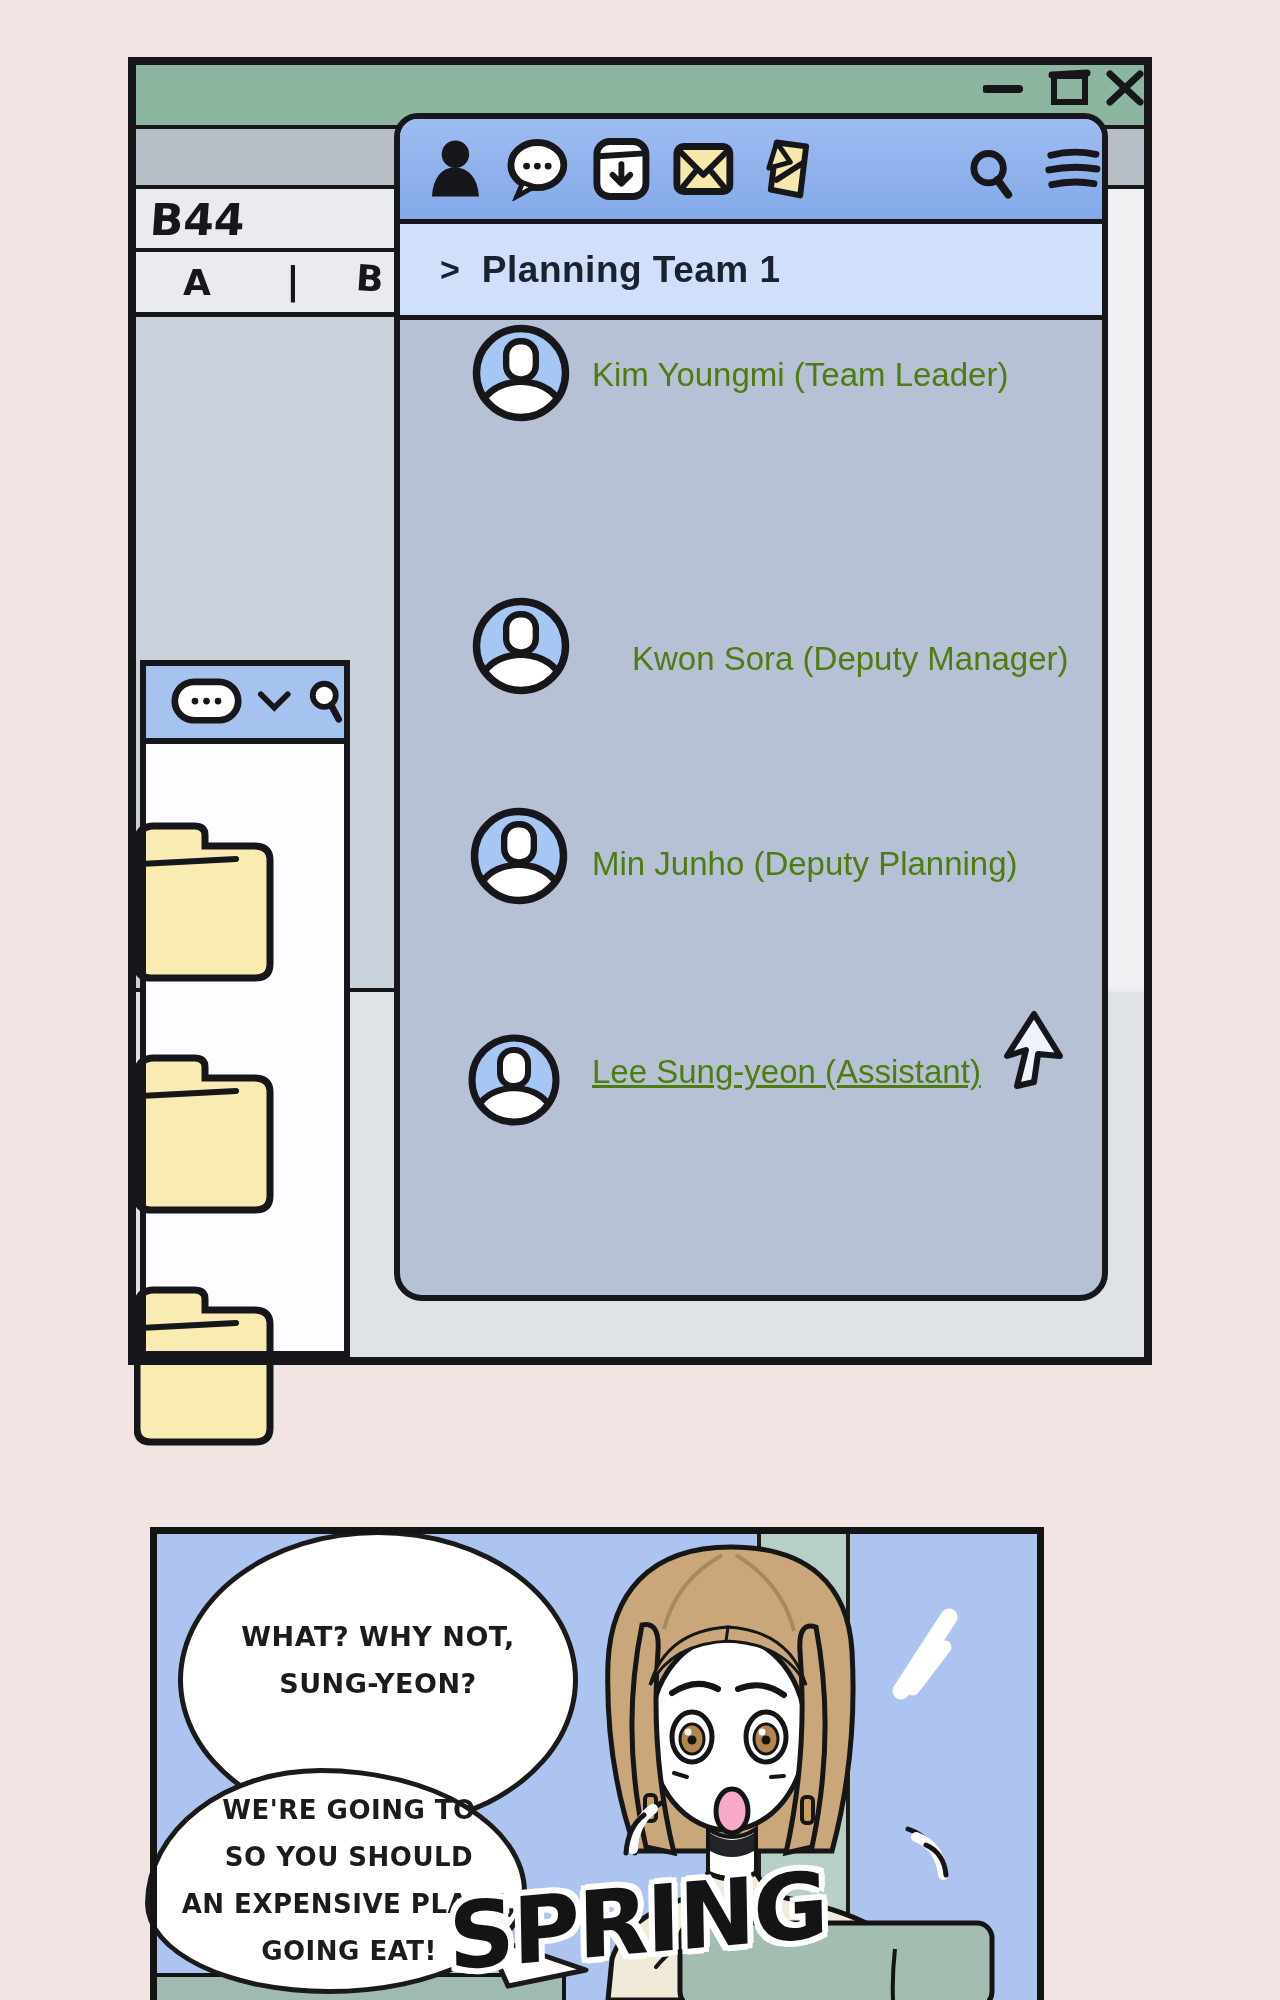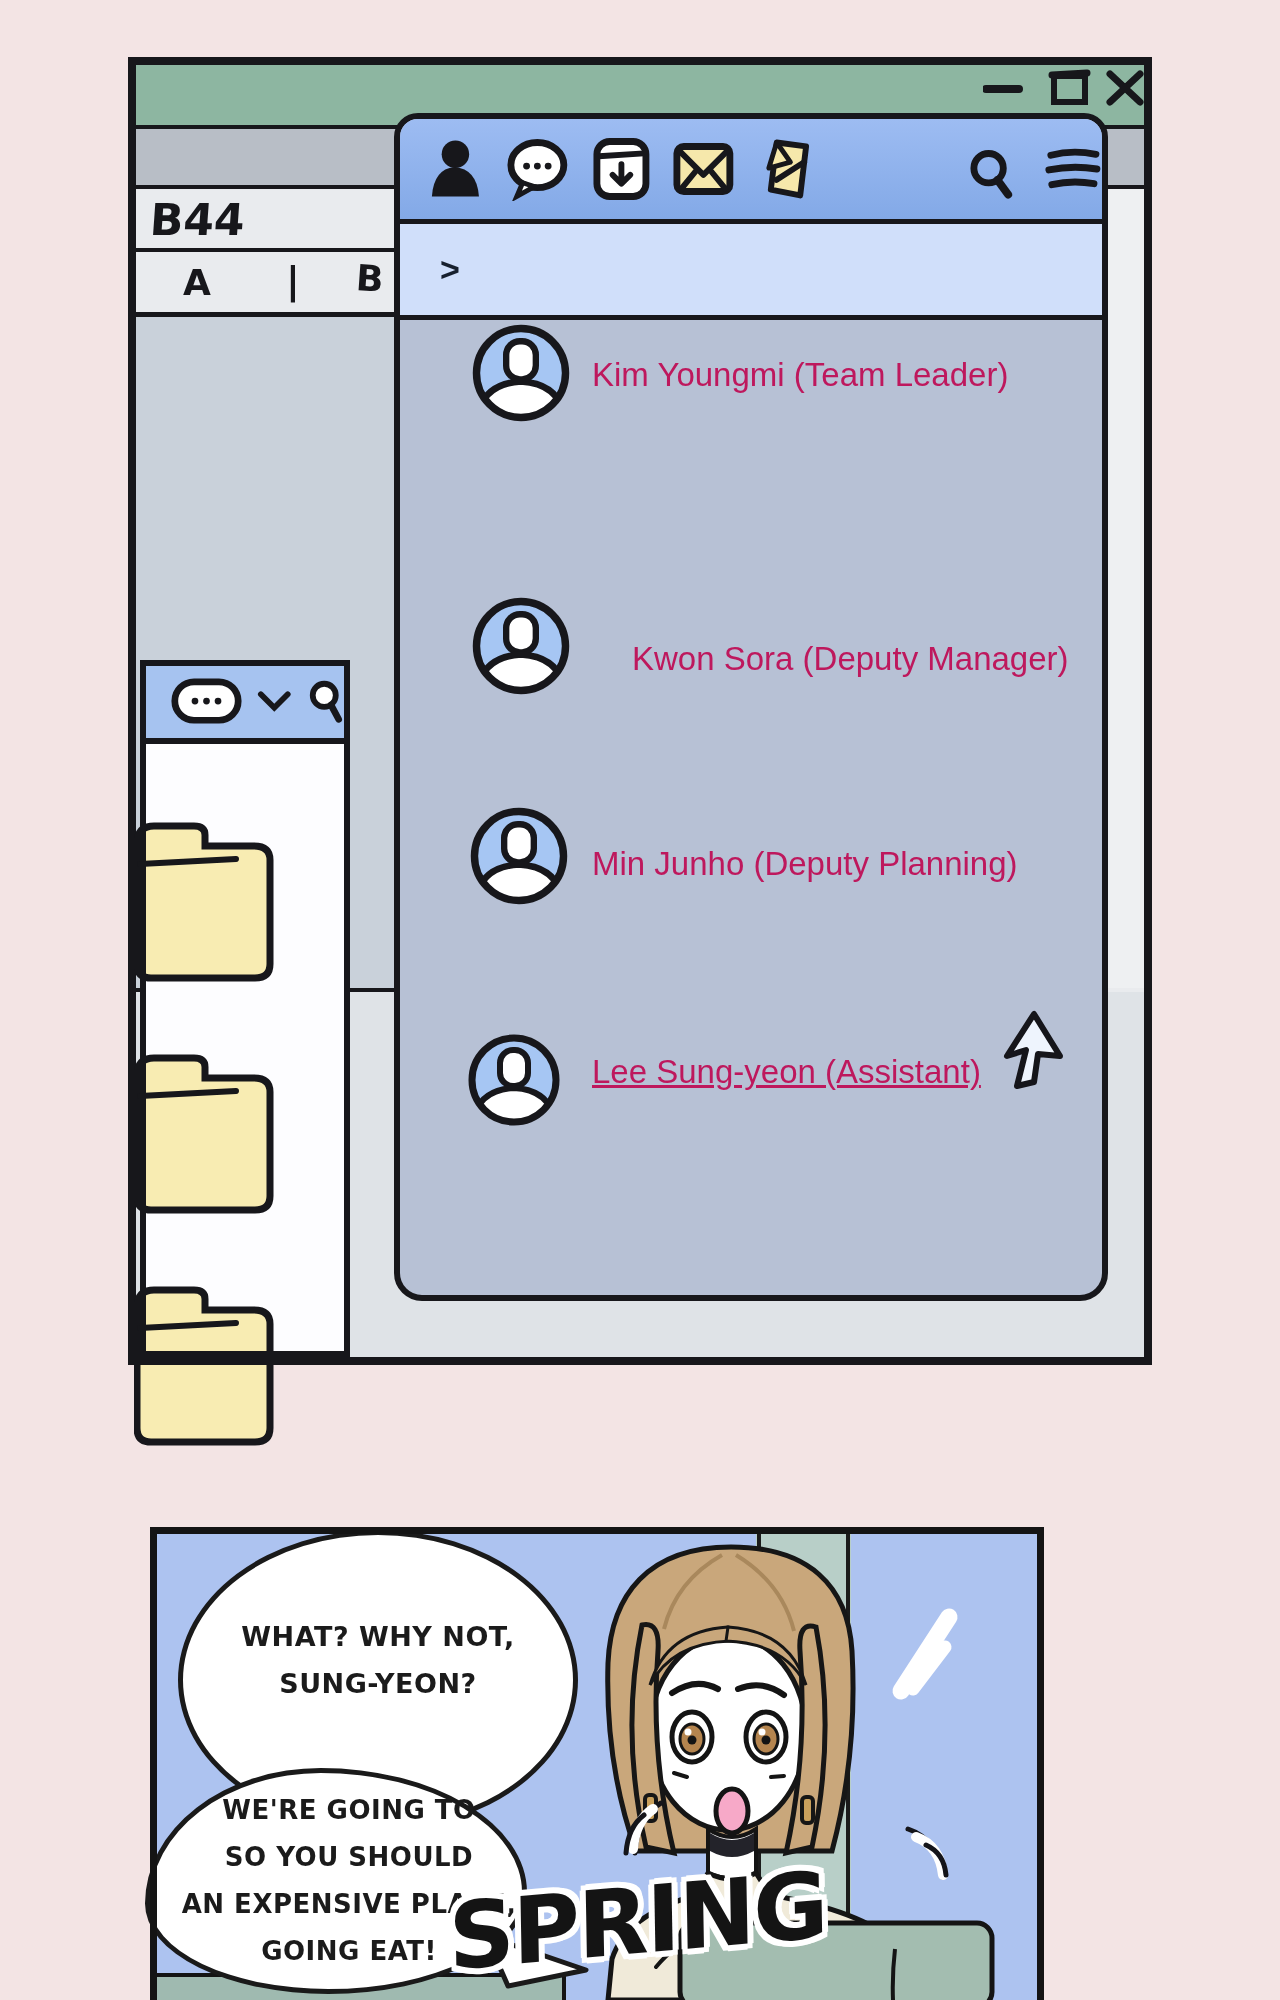--- a/index.html
+++ b/index.html
@@ -15,21 +15,21 @@
              border:6px solid #17171b;border-radius:24px 24px 28px 28px;
              background:#b7c1d5;overflow:hidden;}
   .msgr-toolbar{left:0;top:0;width:100%;height:100px;
                 background:linear-gradient(#9dbcf2,#83a9e7);
                 border-bottom:5px solid #17171b;display:flex;align-items:center;}
   .msgr-title{left:0;top:105px;width:100%;height:91px;background:#d0dffa;
               border-bottom:5px solid #17171b;display:flex;align-items:center;}
   .chev{font-weight:bold;font-size:34px;color:#17202e;margin-left:40px;}
   .title-text{font-size:37px;font-weight:600;color:#1a2230;margin-left:22px;letter-spacing:.5px;}
   .avatar{width:106px;height:106px;}
-  .sender{font-size:33px;color:#be185d;line-height:42px;white-space:nowrap;}
+  .sender{font-size:33px;color:#4d7c0f;line-height:42px;white-space:nowrap;}
   .bubble{box-sizing:border-box;background:#fefefe;border:6px solid #17171b;border-radius:18px;
           display:flex;flex-direction:column;justify-content:center;padding-left:36px;}
   .bubble .txt{font-size:34px;line-height:46px;color:#18202e;width:445px;}
   .tail{position:absolute;z-index:3;}
   
   .hand{font-family:"DejaVu Sans",sans-serif;font-weight:bold;color:#17171b;}
   
   .fold-title{display:flex;align-items:center;}
   
   .panel-bg{left:150px;top:1527px;width:894px;height:473px;background:#adc3f0;overflow:hidden;}
@@ -143,20 +143,21 @@
       <path d="M30 33 L41 48" stroke="#17171b" stroke-width="8" stroke-linecap="round"></path>
     </svg>
     <svg width="60" height="48" viewBox="0 0 60 48" style="margin-left:28px;">
       <path d="M8 10 Q30 4 54 9" fill="none" stroke="#17171b" stroke-width="7" stroke-linecap="round"></path>
       <path d="M6 25 Q30 20 55 24" fill="none" stroke="#17171b" stroke-width="7" stroke-linecap="round"></path>
       <path d="M9 40 Q30 35 52 39" fill="none" stroke="#17171b" stroke-width="7" stroke-linecap="round"></path>
     </svg>
   </div>
   <div class="abs msgr-title">
     <span class="chev">&gt;</span>
+    <span class="title-text">Planning Team 1</span>
   </div>
 </div>
 
 <svg class="abs avatar" style="left:468px;top:320px;z-index:7;" viewBox="0 0 100 100">
   <defs>
       <clipPath id="av1">
         <circle cx="50" cy="50" r="42"></circle>
       </clipPath>
     </defs>
   <circle cx="50" cy="50" r="42" fill="#a6c6f3"></circle>

